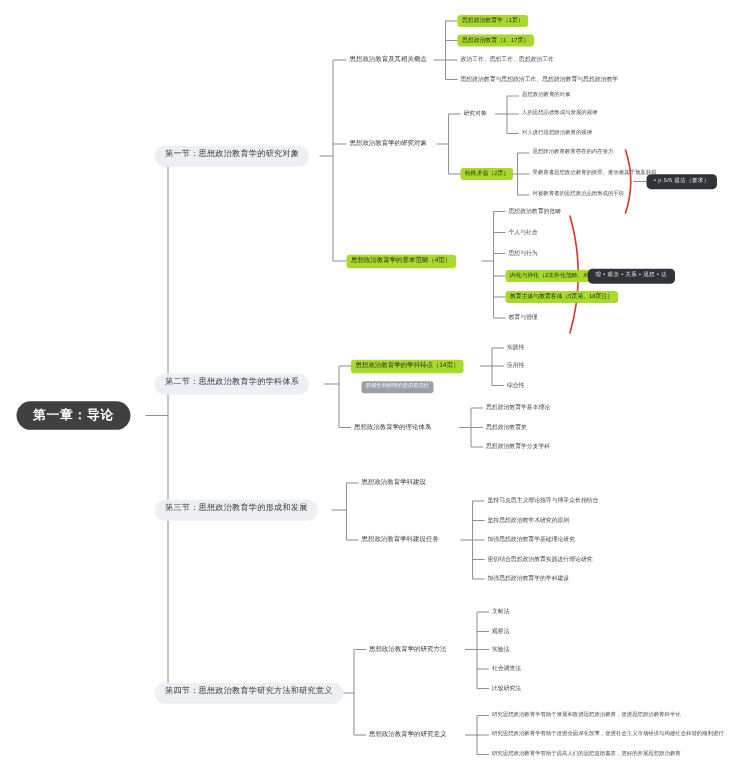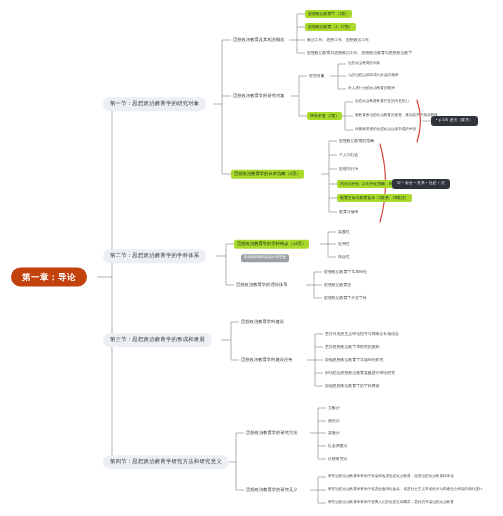--- a/index.html
+++ b/index.html
@@ -13,21 +13,21 @@
   #map{position:absolute;inset:0;}
   svg.links{position:absolute;left:0;top:0;width:503px;height:516px;pointer-events:none;}
   .node{
     position:absolute;
     box-sizing:border-box;
     white-space:nowrap;
     line-height:1.05;
     transform:translateY(-50%);
   }
   .root{
-    background:#c2410c;color:#ffffff;
+    background:#404040;color:#ffffff;
     border-radius:11px;
     font-size:8.5px;font-weight:bold;
     padding:5px 11px;
     letter-spacing:.5px;
   }
   .lvl1{
     background:#eceff3;color:#30343a;
     border-radius:9px;
     font-size:5.4px;
     padding:4px 7px;

